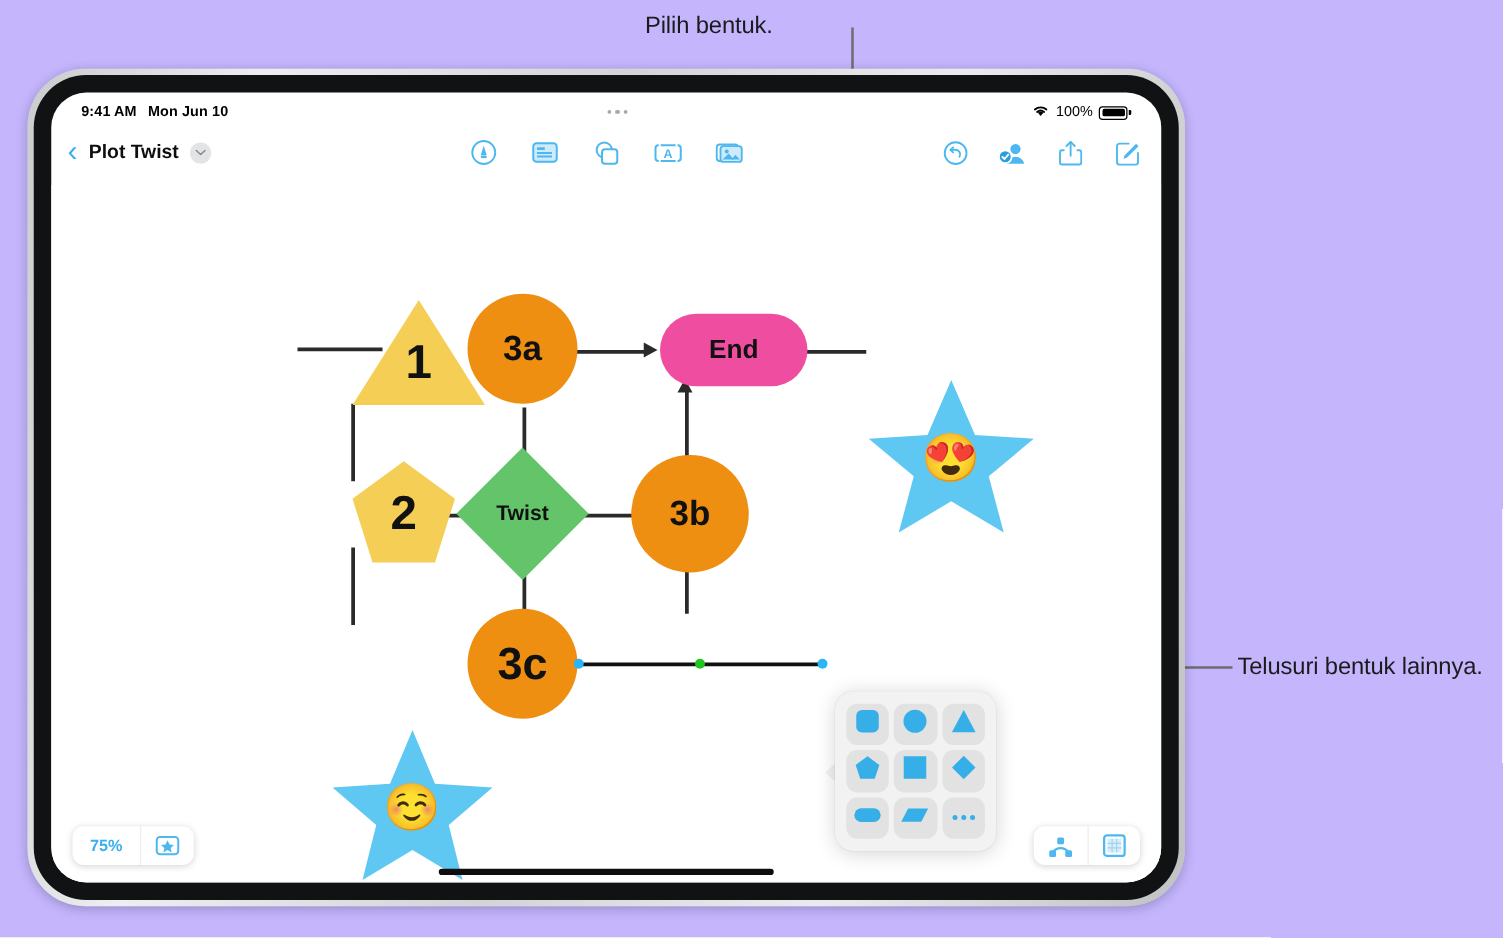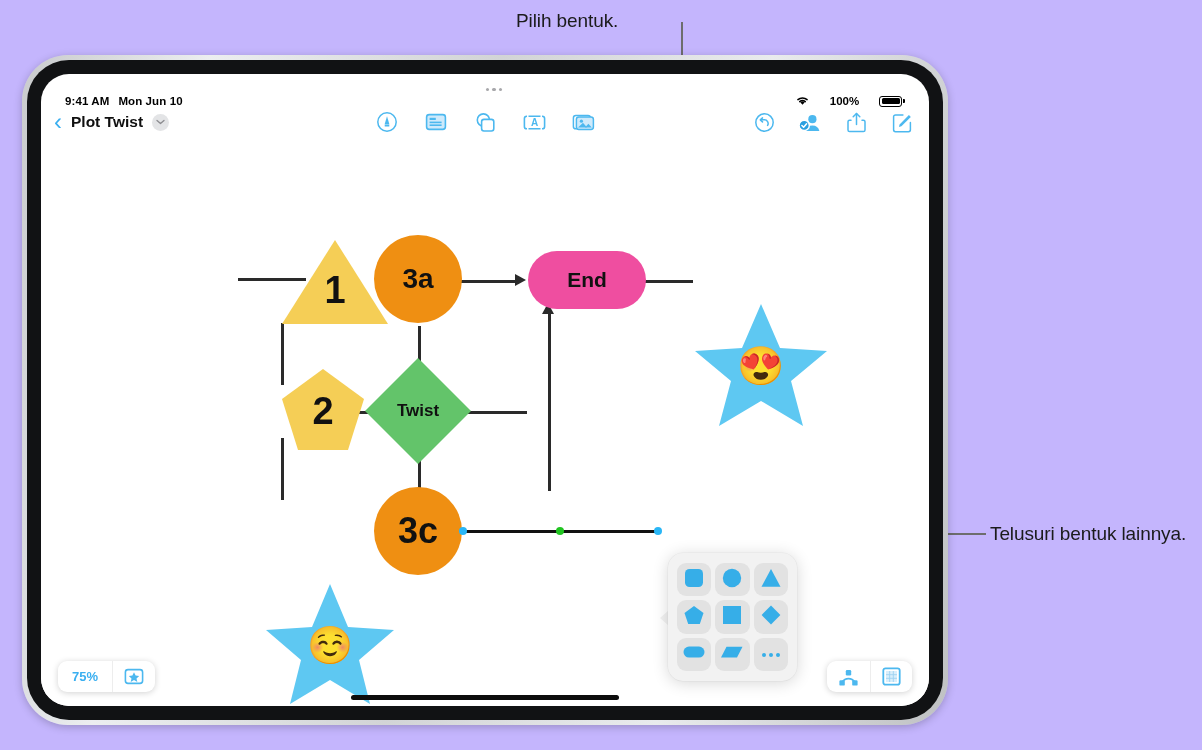--- a/index.html
+++ b/index.html
@@ -49,26 +49,26 @@
              background: linear-gradient(180deg,#aeb0b2,#d6d8da,#a4a6a8); border-radius: 3px 3px 0 0;}
   #btn-left-1 { left: 20px; top: 296px; width: 6px; height: 46px; }
   #btn-left-2 { left: 20px; top: 356px; width: 6px; height: 46px; }
 
   
   #camera { position: absolute; left: 31px; top: 398px; width: 9px; height: 9px;
             border-radius: 50%; background:#1b2636; box-shadow: inset 0 0 2px #37506f; }
 
   
   #statusbar {
-    position: absolute; left: 0; top: 12px; width: 888px; height: 30px;
+    position: absolute; left: 0; top: 1px; width: 888px; height: 30px;
     display: flex; align-items: center; justify-content: space-between;
     padding: 0 24px;
   }
   .sb-left { font-size: 11.5px; font-weight: bold; color:#000; letter-spacing: .1px; display:flex; gap:9px;}
-  .sb-right { display:flex; align-items:center; gap:20px; font-size: 11.5px; font-weight: bold; color:#000;justify-content:center;}
+  .sb-right { display:flex; align-items:center; gap:5px; font-size: 11.5px; font-weight: normal; color:#000;justify-content:center;}
   .batt { width: 23px; height: 11px; border: 1.3px solid #000; border-radius: 3px; position: relative; }
   .batt::after { content:""; position:absolute; left:1.4px; top:1.4px; bottom:1.4px; right:1.4px; background:#000; border-radius:1.5px;}
   .batt-cap { width:1.8px; height:4px; background:#000; border-radius:0 1px 1px 0; margin-left:1px;}
 
   
   #toolbar { position: absolute; left:0; top: 30px; width: 888px; height: 44px; }
   #doc-title-wrap { position:absolute; left: 13px; top: 6px; display:flex; align-items:center; gap:9px; }
   .chev-back { color:#3aaff0; font-size: 24px; line-height: 24px; font-weight: 300; }
   #doc-title { font-size: 15.5px; font-weight: bold; color:#0f0f0f; }
   .title-chev {
@@ -318,20 +318,23 @@
         <svg width="112" height="112" viewBox="0 0 112 112" style="position:absolute;left:0;top:0;">
           <polygon points="56,3 109,56 56,109 3,56" fill="#63c46a"></polygon>
         </svg>
         <span class="node-label" style="font-size:17px;">Twist</span>
       </div>
 
       <div class="node" style="left:333px; top:339px; width:88px; height:88px; border-radius:50%; background:#ef8f12;">
         <span class="node-label" style="font-size:36px;">3c</span>
       </div>
 
+      <div class="node" style="left:464px; top:216px; width:94px; height:94px; border-radius:50%; background:#ef8f12;">
+        <span class="node-label" style="font-size:28px;">3b</span>
+      </div>
 
       <div class="node" style="left:487px; top:103px; width:118px; height:58px; border-radius:29px; background:#ef4ea0;">
         <span class="node-label" style="font-size:21px;">End</span>
       </div>
 
       <div class="node" style="left:651px; top:152px; width:138px; height:130px;">
         <svg width="138" height="130" viewBox="0 0 138 130" style="position:absolute;left:0;top:0;">
           <polygon points="69,4 88,48 135,51 99,81 111,126 69,101 27,126 39,81 3,51 50,48" fill="#5ec8f2"></polygon>
         </svg>
         <span class="node-label" style="font-size:38px; margin-top:2px;">😍</span>

